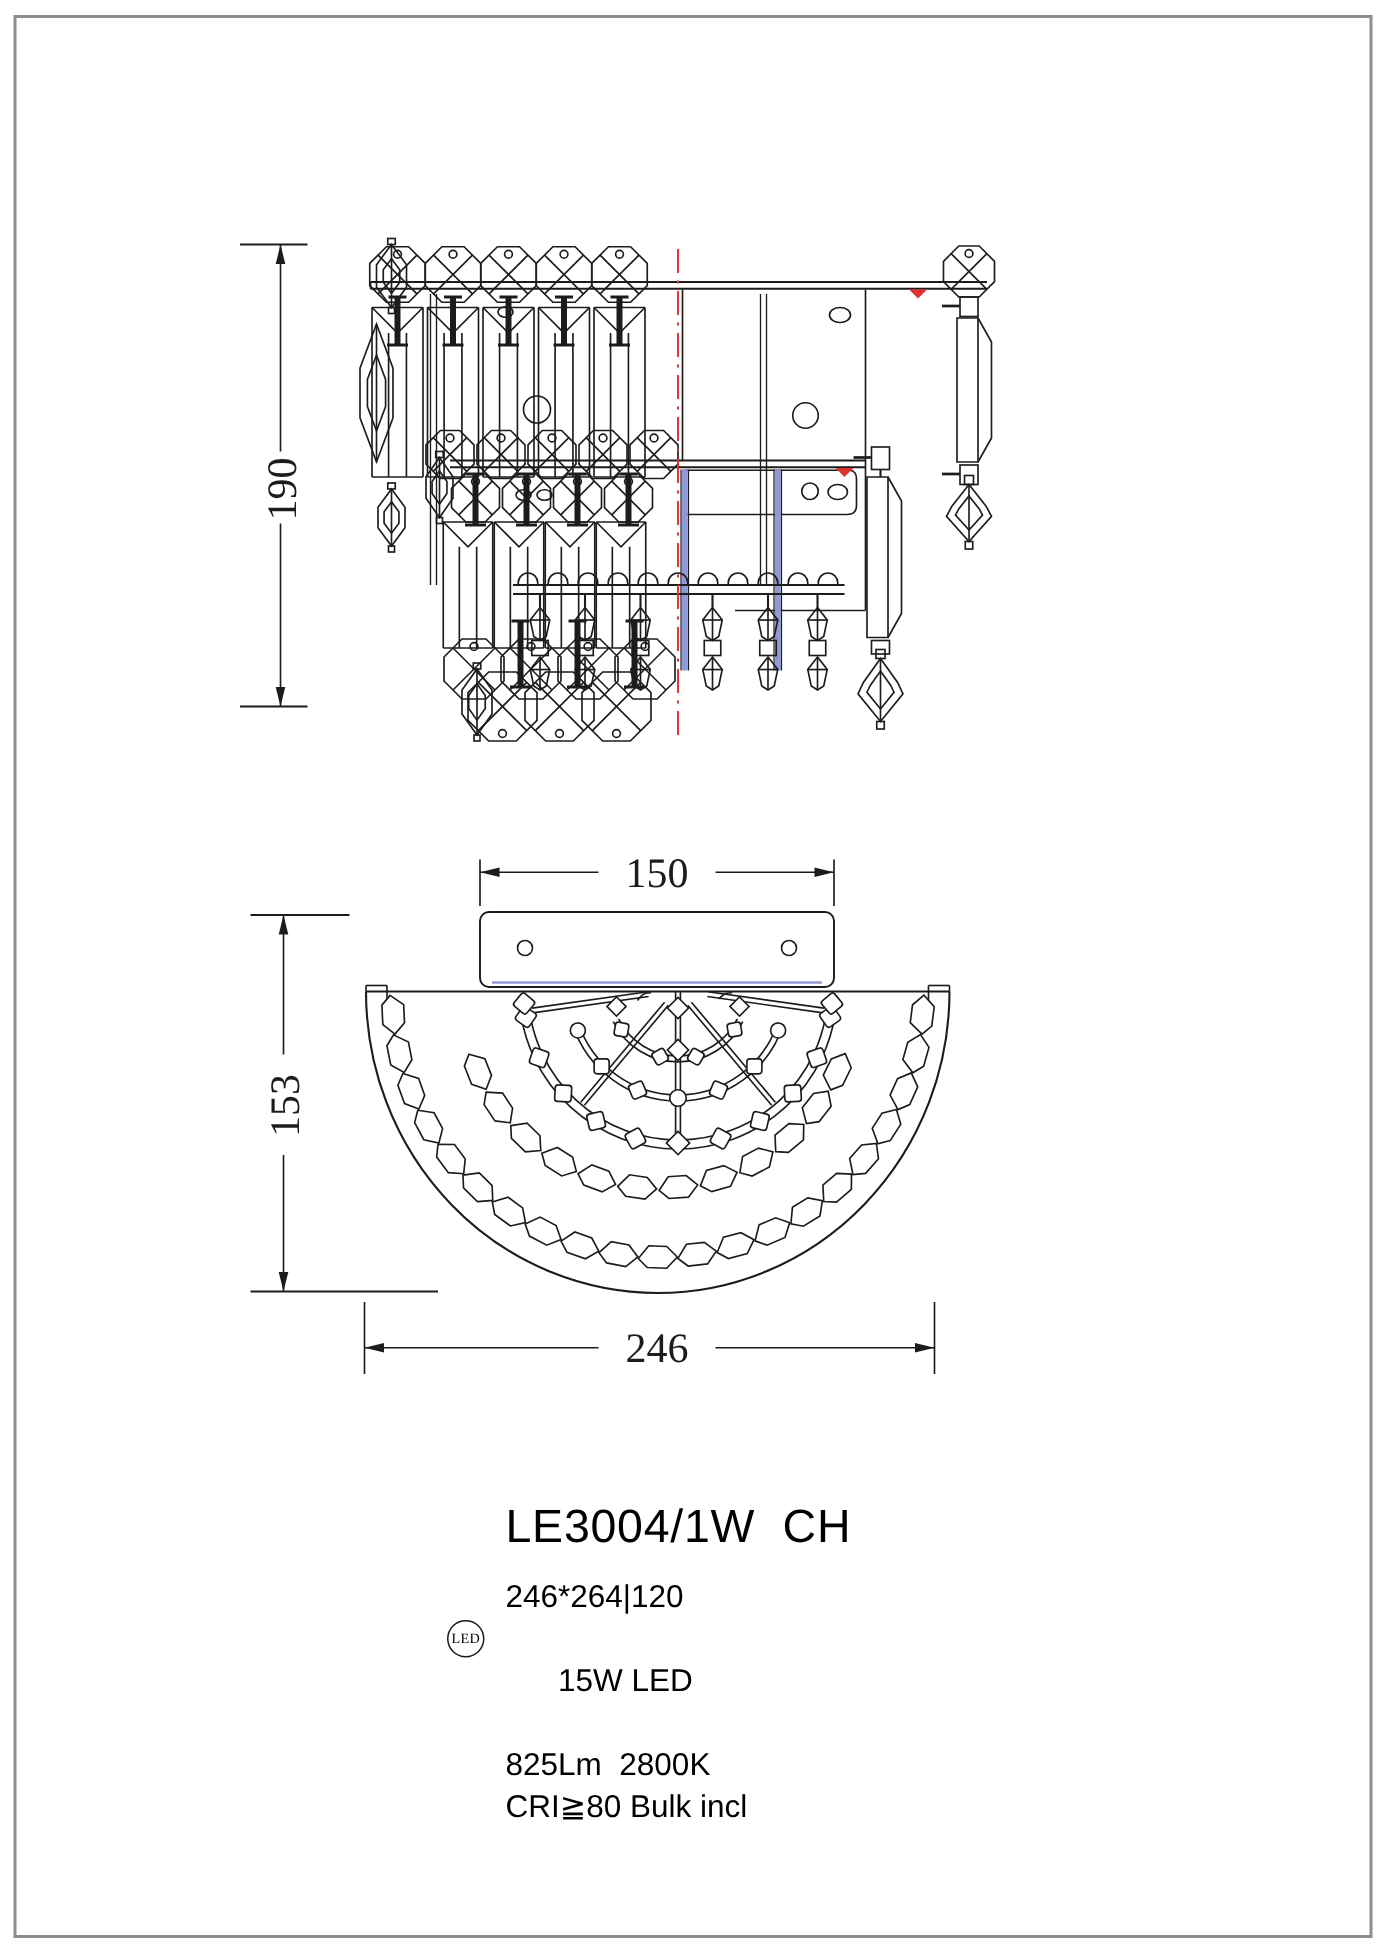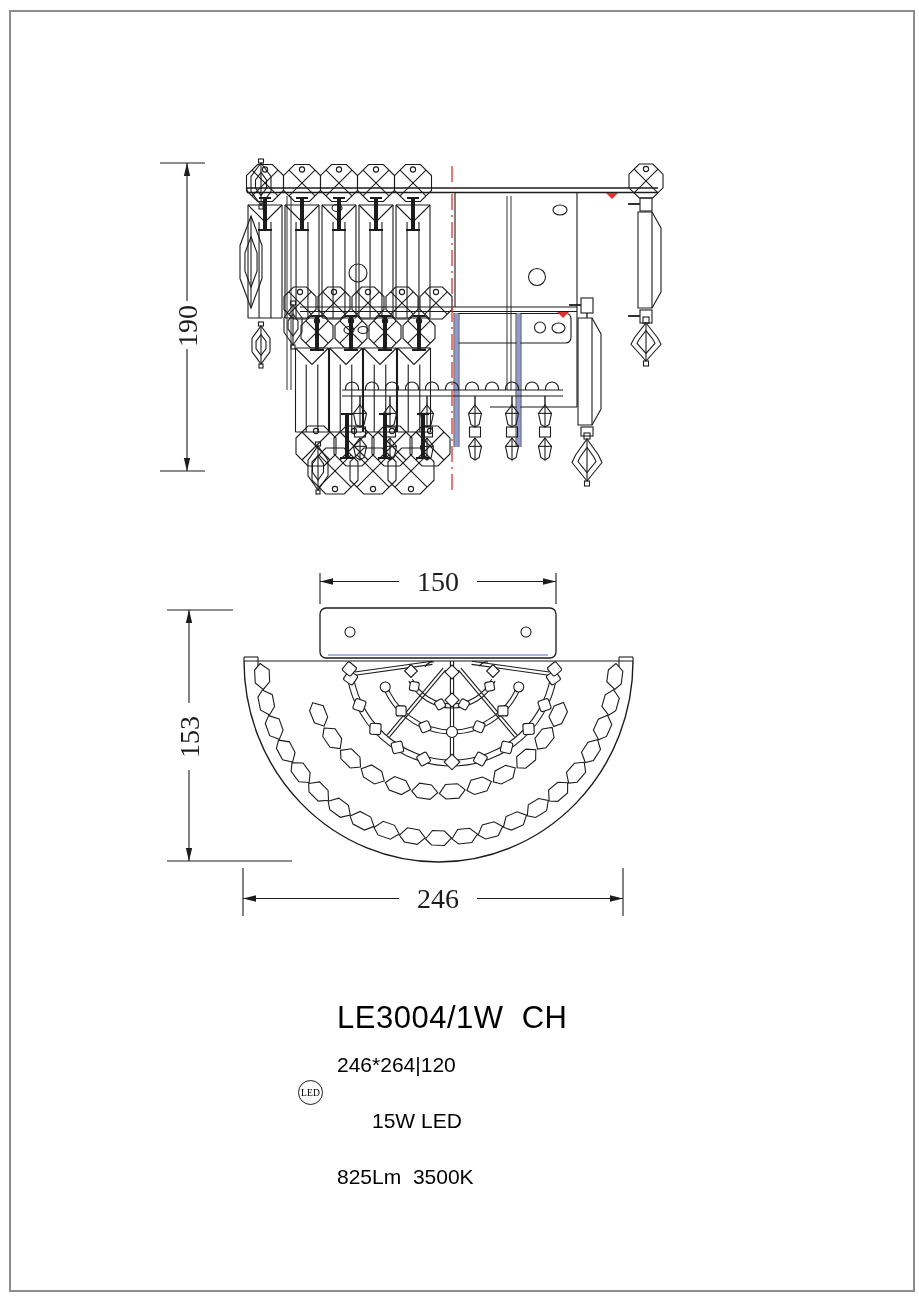--- a/index.html
+++ b/index.html
@@ -471,15 +471,16 @@
     <text transform="translate(199,737) rotate(-90)" text-anchor="middle" class="dim">153</text>
     <text x="438" y="908" text-anchor="middle" class="dim">246</text>
   </svg>
 
   <div class="specs">
     <div class="model">LE3004/1W  CH</div>
     <div class="line">246*264|120</div>
     <div class="line">
       <span class="led-badge"><span class="led-txt">LED</span></span><span>15W LED</span>
     </div>
-    <div class="line">825Lm  3500K</div>
+    <div class="line">825Lm  2800K</div>
+    <div class="line">CRI≧80 Bulk incl</div>
   </div>
 </div>
 
 </body></html>

